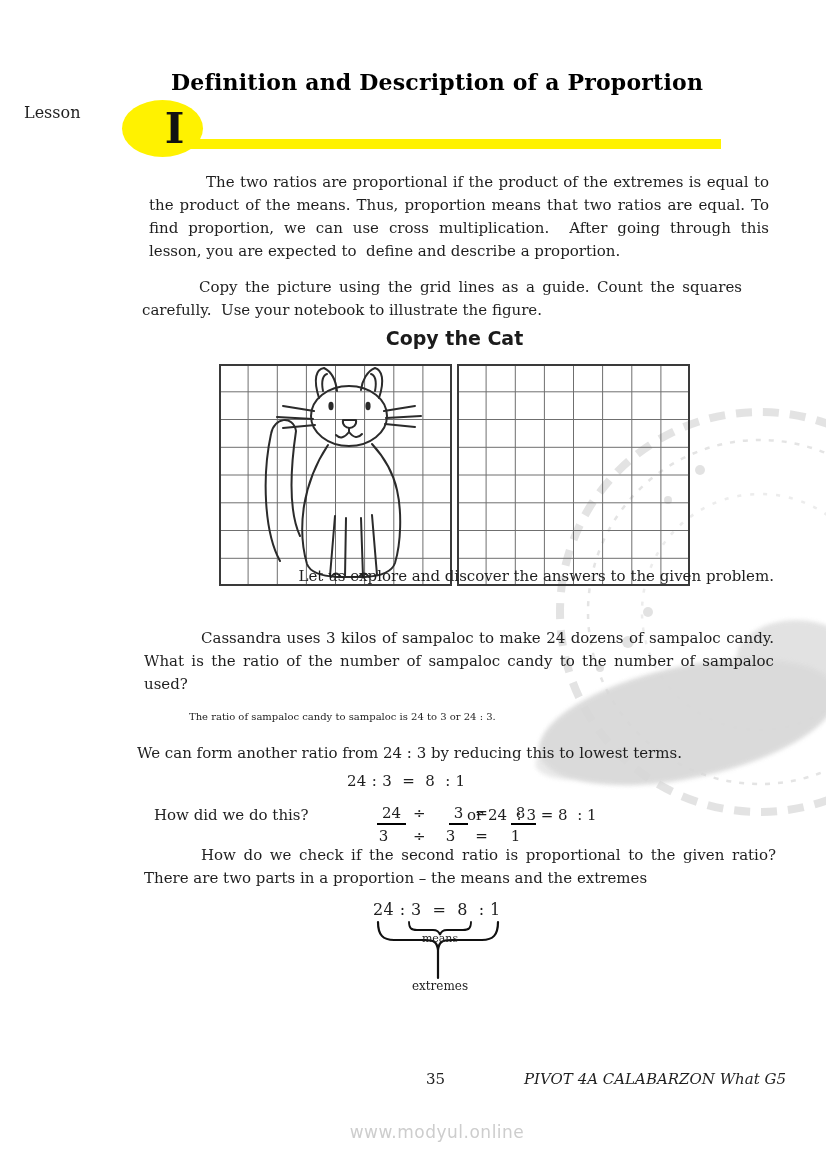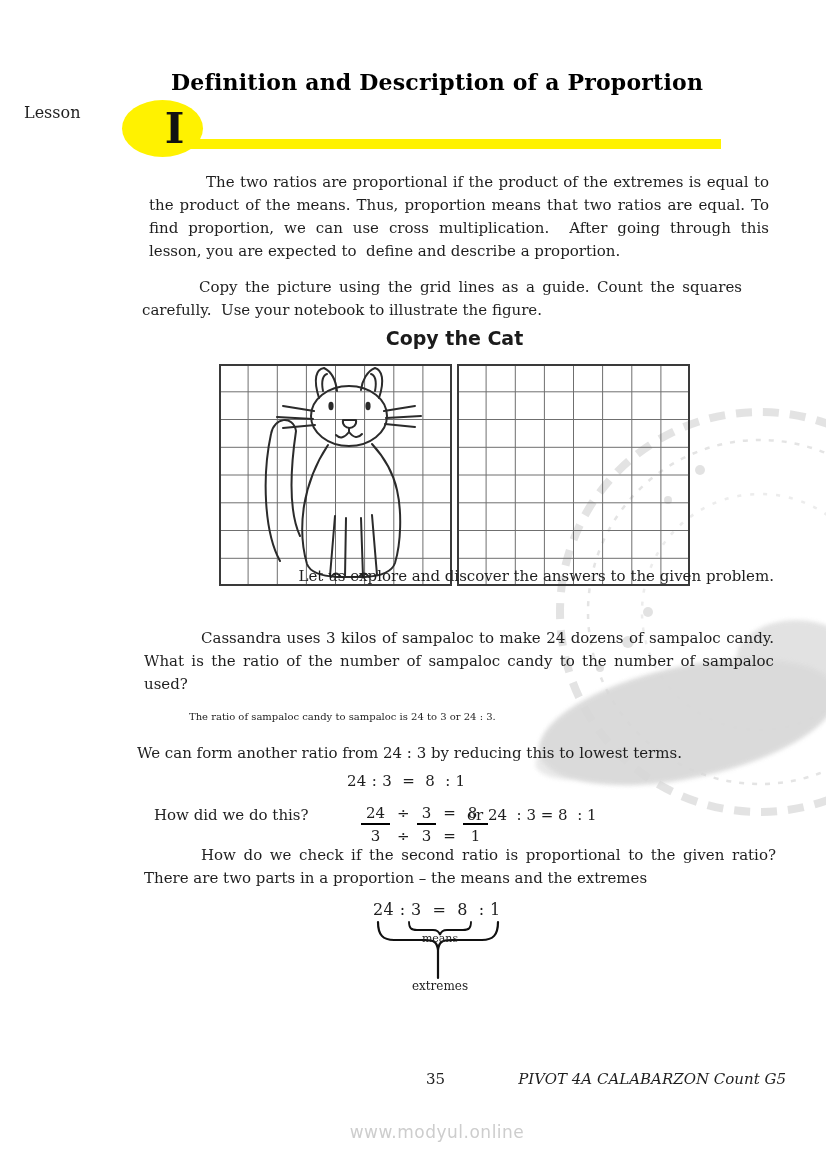--- a/index.html
+++ b/index.html
@@ -46,21 +46,21 @@
   .gridbox{top:364px;width:233px;height:222px;}
   .grid-left{left:195px;}
   .grid-right{left:433px;}
 
   
   .how-q{left:130px;top:806px;font-size:15px;}
   .frac{
     left:337px;top:804px;display:grid;grid-template-columns:repeat(5,auto);
     column-gap:6px;row-gap:1px;text-align:center;font-size:15px;line-height:18px;
   }
-  .fnum{border-bottom:2.5px solid #000;padding:0 5px 1px;}
+  .fnum{border-bottom:2.5px solid #000;padding:0 5px 1px;margin-left:16px;}
   .fnum.wide{padding-right:11px;}
   .fop{padding:0 1px;}
   .fden{padding-top:1px;}
   .or-eq{left:443px;top:806px;font-size:15px;}
 
   
   .diagram{left:373px;top:900px;width:130px;height:96px;}
   .diagram .expr{position:absolute;left:0;top:0;font-size:16px;letter-spacing:.4px;}
   .diagram svg{position:absolute;left:0;top:20px;}
   .diagram .means{position:absolute;left:27px;top:32px;width:80px;text-align:center;font-size:11px;}
@@ -201,16 +201,16 @@
     <div class="expr pre">24 : 3  =  8  : 1</div>
     <svg width="130" height="80" viewBox="0 0 130 80">
       <path d="M36 2 C36 8 38 10 44 10 L60 10 C64 10 66 11 67 15 C68 11 70 10 74 10 L90 10 C96 10 98 8 98 2" fill="none" stroke="#111" stroke-width="1.8" stroke-linecap="round"></path>
       <path d="M5 2 C5 15 10 20 21 20 L52 20 C61 20 64 22 65 30 C66 22 69 20 78 20 L109 20 C120 20 125 15 125 2 M65 30 L65 58" fill="none" stroke="#111" stroke-width="2.2" stroke-linecap="round"></path>
     </svg>
     <div class="means">means</div>
     <div class="extremes">extremes</div>
   </div>
 
   <div class="abs page-num">35</div>
-  <div class="abs source">PIVOT 4A CALABARZON Count G5</div>
+  <div class="abs source">PIVOT 4A CALABARZON What G5</div>
   <div class="abs site-mark">www.modyul.online</div>
 
 </div>
 
 </body></html>

